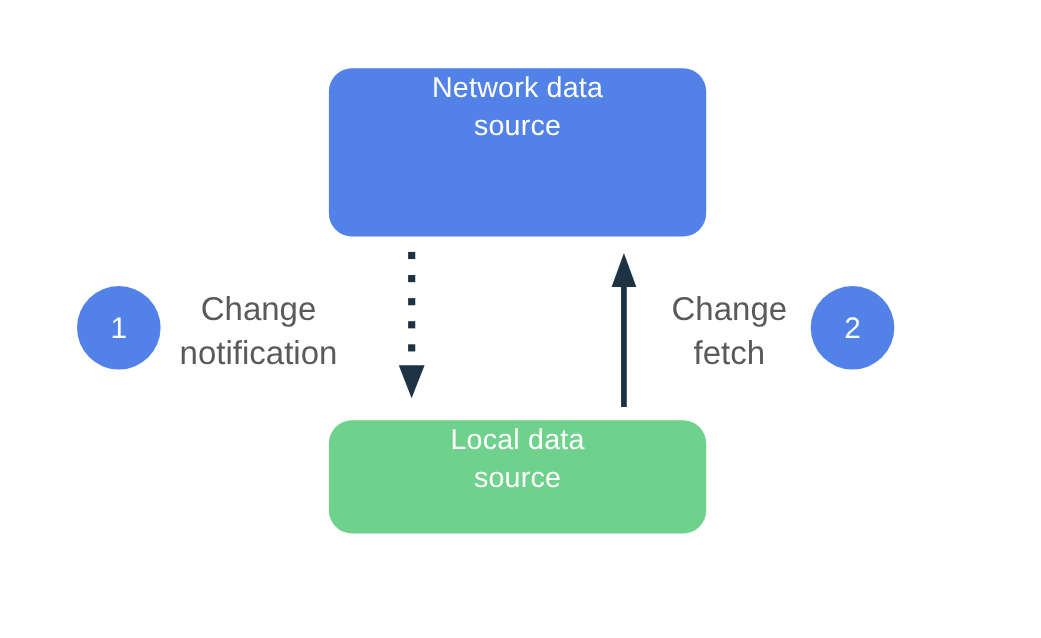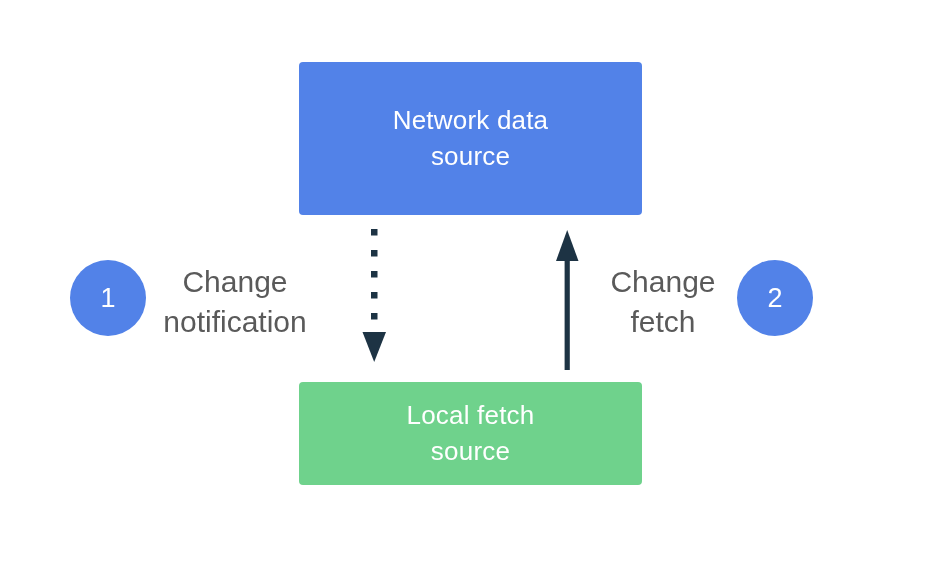--- a/index.html
+++ b/index.html
@@ -18,23 +18,22 @@
     height: 580px;
     background: #ffffff;
     overflow: hidden;
   }
 
   
   .node-box {
     position: absolute;
     left: 299px;
     width: 343px;
-    border-radius: 4px;
+    border-radius: 21px;
     display: flex;
-    align-items: center;
     justify-content: center;
     text-align: center;
     color: #ffffff;
     font-size: 26px;
     line-height: 1.35;
     letter-spacing: 0.2px;
     box-sizing: border-box;
     padding: 0 18px;
   }
   #node-network {
@@ -98,21 +97,21 @@
 <body>
 
 <div id="diagram-canvas">
 
   <div class="node-box" id="node-network">
     <span class="node-label">Network data
 source</span>
   </div>
 
   <div class="node-box" id="node-local">
-    <span class="node-label">Local fetch
+    <span class="node-label">Local data
 source</span>
   </div>
 
   <svg class="arrow-layer" viewBox="0 0 946 580">
 
     <g>
       <rect x="371" y="229" width="6.5" height="6.5" fill="#1d3344"></rect>
       <rect x="371" y="250" width="6.5" height="6.5" fill="#1d3344"></rect>
       <rect x="371" y="271" width="6.5" height="6.5" fill="#1d3344"></rect>
       <rect x="371" y="292" width="6.5" height="6.5" fill="#1d3344"></rect>

